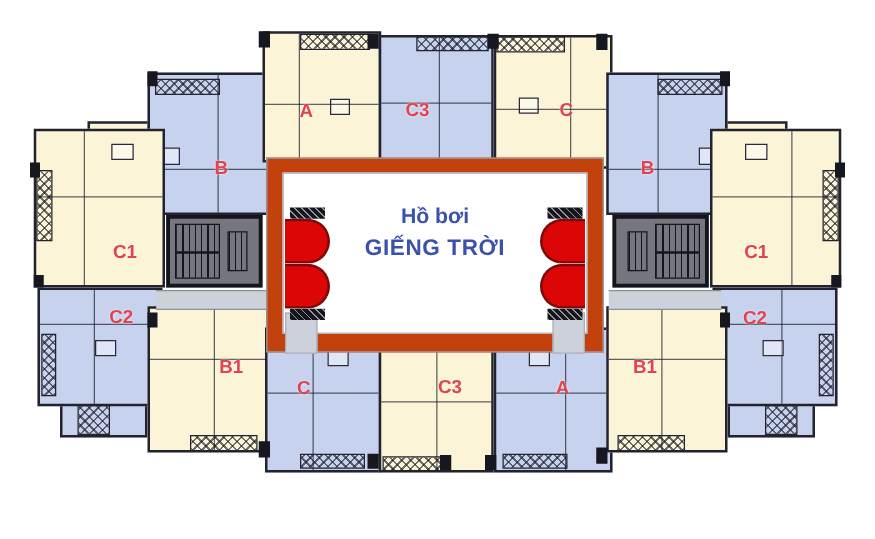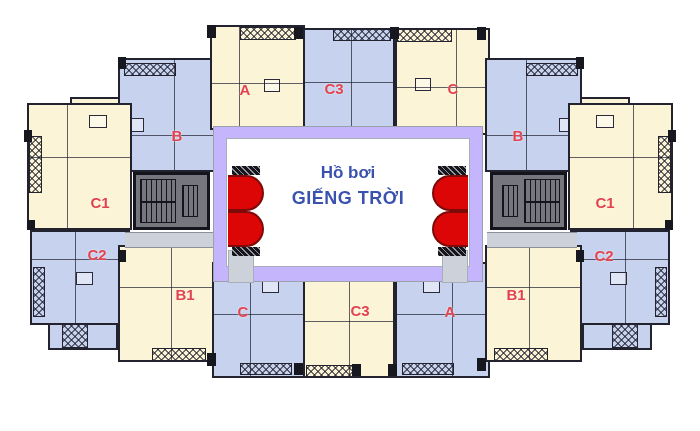--- a/index.html
+++ b/index.html
@@ -17,21 +17,21 @@
   .lobe.blue{background:#c6d2ee;}.lobe.cream{background:#fbf4d6;}
   .bath{position:absolute;box-sizing:border-box;border:1px solid #2a2a3a;background:rgba(255,255,255,.45);}
   
   .hatch{position:absolute;box-sizing:border-box;border:1px solid #23232f;
     background-image:
       repeating-linear-gradient(45deg, rgba(25,25,38,.62) 0 1.4px, transparent 1.4px 5px),
       repeating-linear-gradient(-45deg, rgba(25,25,38,.62) 0 1.4px, transparent 1.4px 5px);}
   .pier{position:absolute;background:#17171f;}
   
   .frame{position:absolute;left:213px;top:126px;width:270px;height:156px;
-         background:#c4b5fd;border:1px solid #9aa0ac;box-sizing:border-box;}
+         background:#c2410c;border:1px solid #9aa0ac;box-sizing:border-box;}
   .court{position:absolute;left:12px;top:11px;right:12px;bottom:14px;background:#fff;
          border:1px solid #a8adba;text-align:center;}
   .court-l1{margin-top:24px;font-weight:bold;font-size:17px;color:#3a52ae;}
   .court-l2{margin-top:5px;font-weight:bold;font-size:18px;letter-spacing:.5px;color:#3a52ae;}
   .corridor{position:absolute;height:16px;top:232px;background:#cdd1d9;
             border-top:1px solid #8a8f99;border-bottom:1px solid #8a8f99;box-sizing:border-box;}
   .stub{position:absolute;width:26px;background:#cdd1d9;border:1px solid #a8adba;box-sizing:border-box;}
   
   .core{position:absolute;top:172px;width:77px;height:58px;background:#75767e;
         border:3px solid #14141c;box-sizing:border-box;}

